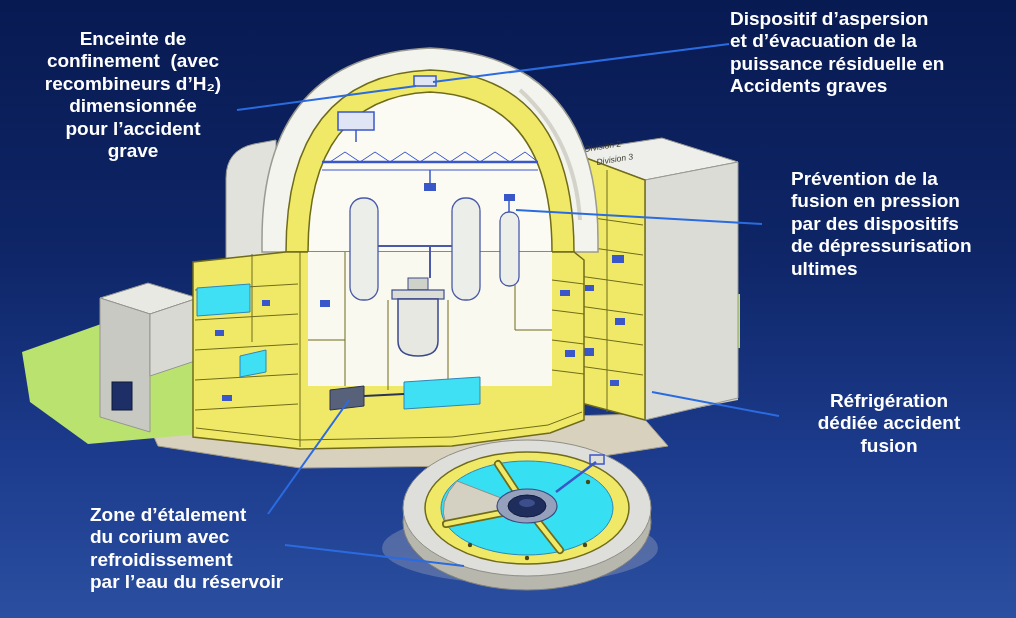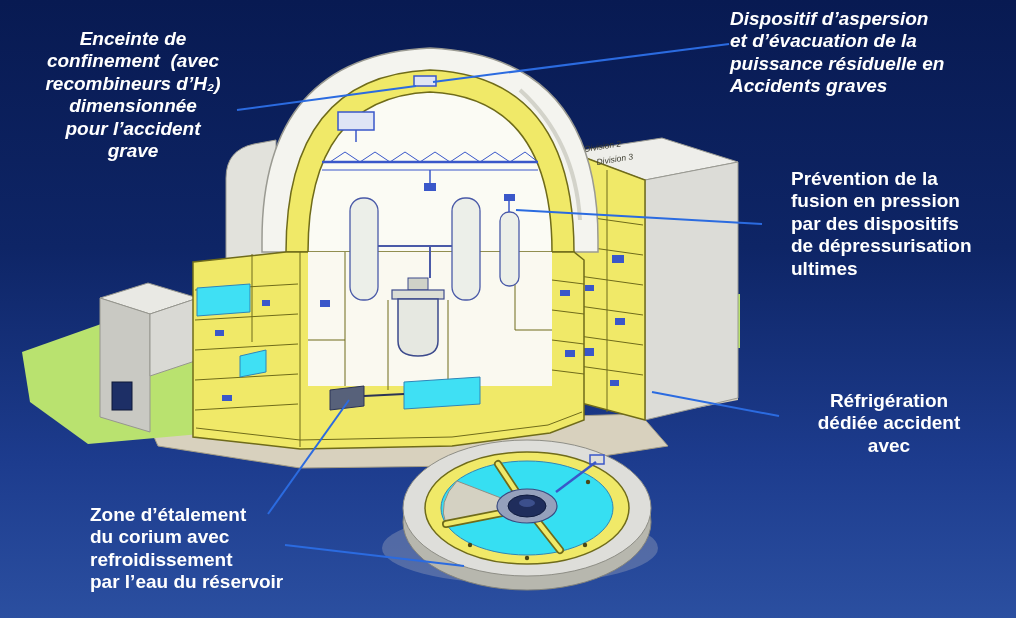--- a/index.html
+++ b/index.html
@@ -180,40 +180,40 @@
     <g stroke="#2b6be0" stroke-width="2">
       <line x1="237" y1="110" x2="416" y2="86"></line>
       <line x1="729" y1="44" x2="433" y2="82"></line>
       <line x1="762" y1="224" x2="516" y2="210"></line>
       <line x1="779" y1="416" x2="652" y2="392"></line>
       <line x1="268" y1="514" x2="349" y2="400"></line>
       <line x1="285" y1="545" x2="464" y2="566"></line>
     </g>
   </svg>
 
-  <div class="label center" style="left:10px; top:28px; width:246px;font-style:italic;">Enceinte de
+  <div class="label center" style="left:10px; top:28px; width:246px;">Enceinte de
 confinement  (avec
 recombineurs d’H₂)
 dimensionnée
 pour l’accident
 grave</div>
 
-  <div class="label" style="left:730px; top:8px; width:282px;font-style:italic;">Dispositif d’aspersion
+  <div class="label" style="left:730px; top:8px; width:282px;">Dispositif d’aspersion
 et d’évacuation de la
 puissance résiduelle en
 Accidents graves</div>
 
   <div class="label" style="left:766px; top:168px; width:246px;margin-left:25px;">Prévention de la
 fusion en pression
 par des dispositifs
 de dépressurisation
 ultimes</div>
 
   <div class="label center" style="left:770px; top:390px; width:238px;">Réfrigération
 dédiée accident
-avec</div>
+fusion</div>
 
   <div class="label" style="left:90px; top:504px; width:260px;">Zone d’étalement
 du corium avec
 refroidissement
 par l’eau du réservoir</div>
 
 </div>
 
 </body></html>

